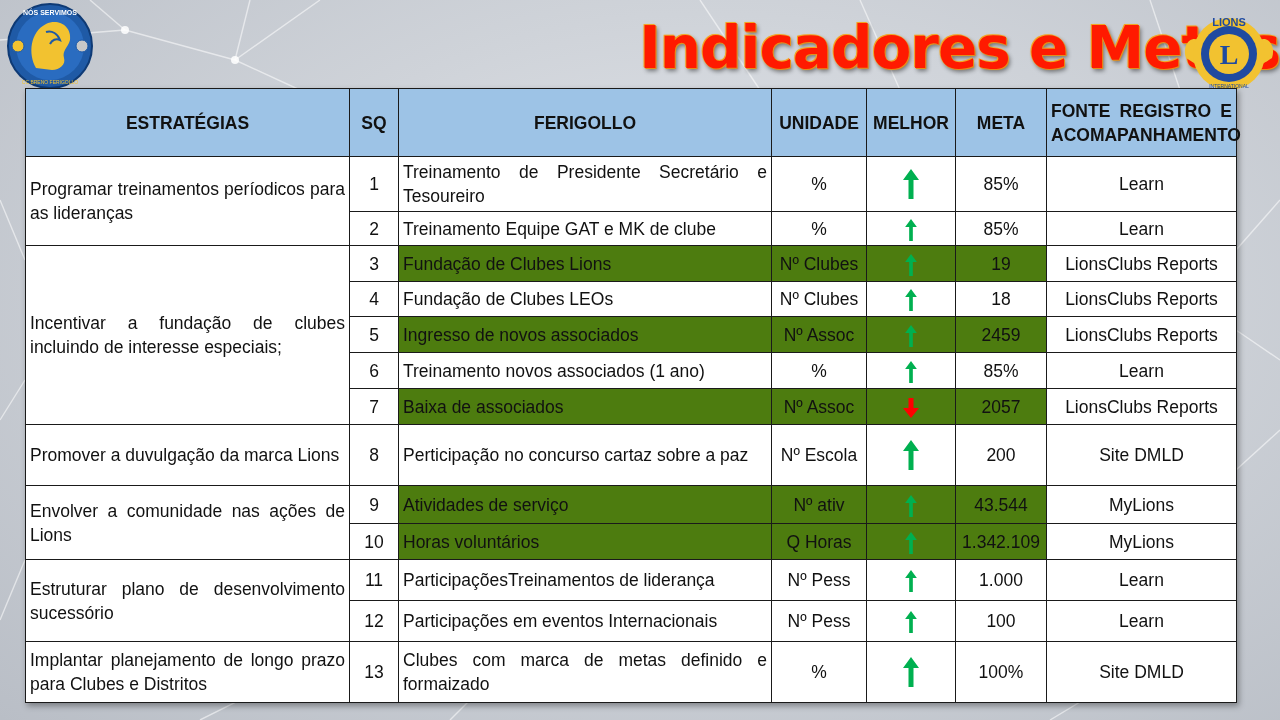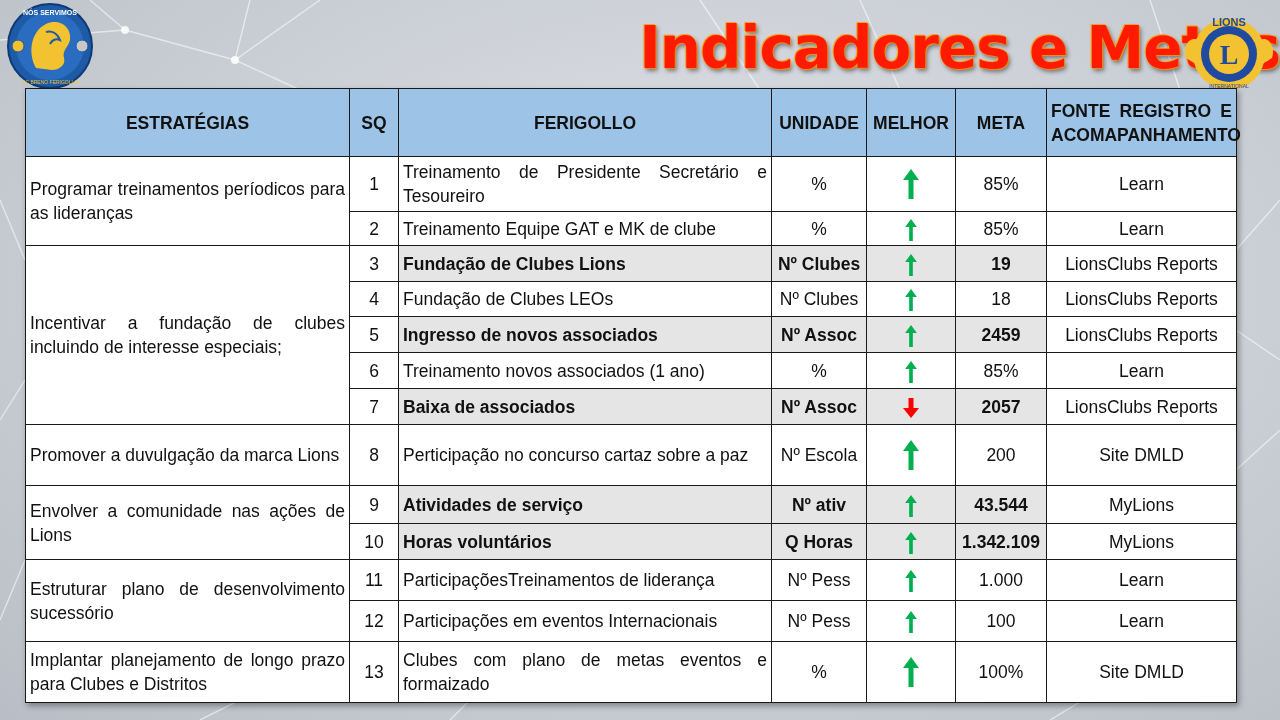--- a/index.html
+++ b/index.html
@@ -35,21 +35,21 @@
   table.main th {
     background: #9dc3e6; font-weight: bold; text-align: center;
   }
   th.h-big { font-size: 22px; }
   th.h-med { font-size: 17px; }
   th.h-small { font-size: 14.5px; text-align: justify; text-align-last: left; line-height: 17px; padding: 0 4px; margin-top: 26px; }
   .fonte-line1 { display: flex; justify-content: space-between; }
   td.strat { text-align: justify; }
   td.c { text-align: center; }
   td.just { text-align: justify; }
-  .yellow { background: #e5e5e5; font-weight: bold; }
+  .yellow { background: #4d7c0f; }
   .arrow { display: inline-block; vertical-align: middle; }
   .meta-small { font-size: 16px; }
 </style>
 </head>
 <body>
 
 <svg class="net" viewBox="0 0 1280 720">
   <g stroke="#ffffff" stroke-opacity="0.55" stroke-width="1.4" fill="none">
     <line x1="0" y1="40" x2="125" y2="30"></line>
     <line x1="125" y1="30" x2="235" y2="60"></line>
@@ -250,21 +250,21 @@
         <td class="c">Nº Pess</td>
         <td class="c"><svg class="arrow" width="16" height="22" viewBox="0 0 16 30">
             <polygon points="8,0 16,11 10.5,11 10.5,30 5.5,30 5.5,11 0,11" fill="#00b050"></polygon>
           </svg></td>
         <td class="c">100</td>
         <td class="c">Learn</td>
       </tr>
       <tr style="height: 61px;">
         <td class="strat" rowspan="1">Implantar planejamento de longo prazo para Clubes e Distritos</td>
         <td class="c">13</td>
-        <td class="just">Clubes com plano de metas eventos e formaizado</td>
+        <td class="just">Clubes com marca de metas definido e formaizado</td>
         <td class="c">%</td>
         <td class="c"><svg class="arrow" width="16" height="30" viewBox="0 0 16 30">
             <polygon points="8,0 16,11 10.5,11 10.5,30 5.5,30 5.5,11 0,11" fill="#00b050"></polygon>
           </svg></td>
         <td class="c">100%</td>
         <td class="c">Site DMLD</td>
       </tr>
     </tbody>
 </table>
 

